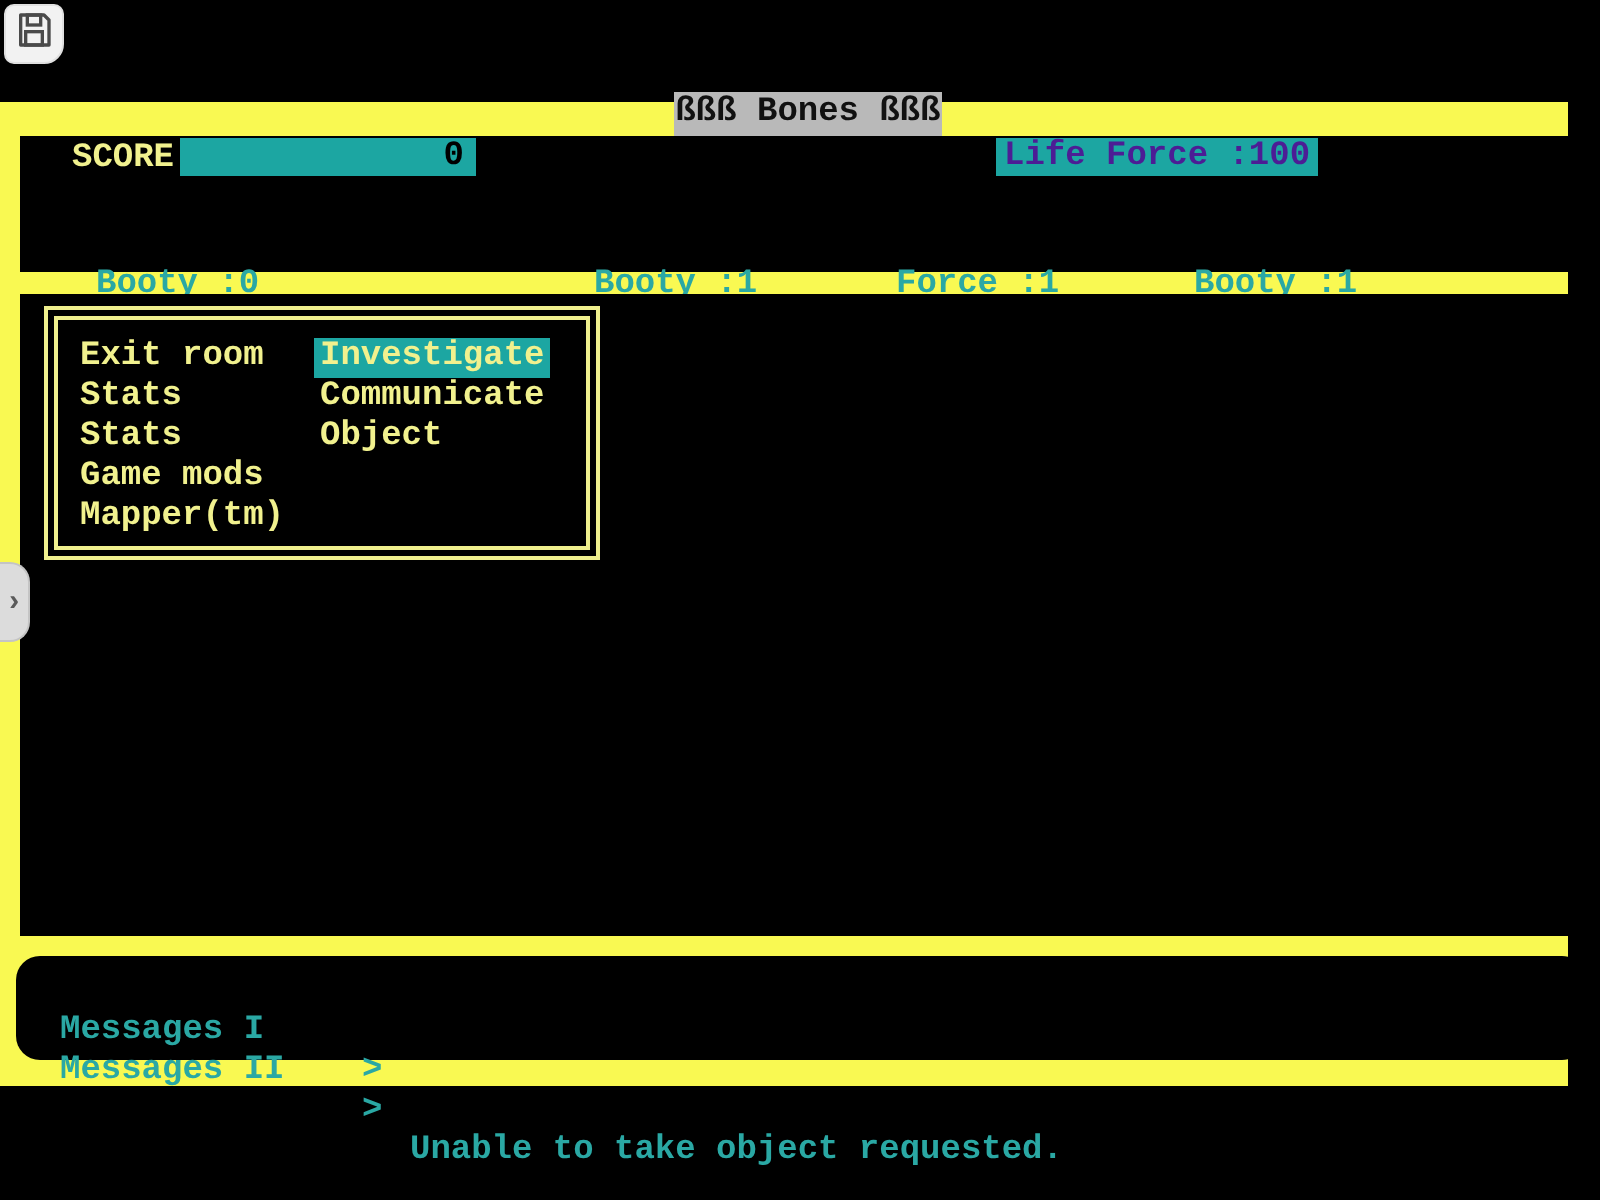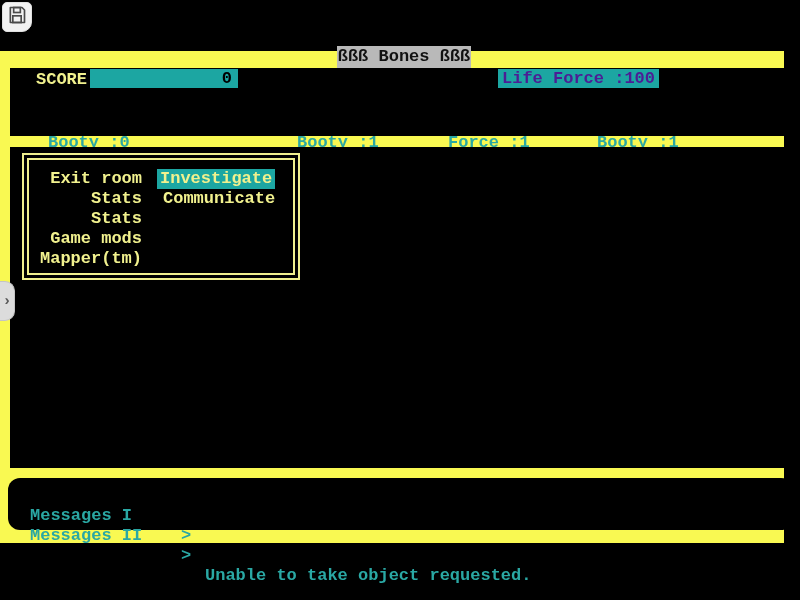--- a/index.html
+++ b/index.html
@@ -26,21 +26,21 @@
   .life-force{position:absolute;left:488px;top:1px;height:19px;background:#1ca6a2;color:#4c1d95;
               font-size:17px;line-height:19px;padding:0 4px;}
   .stat{position:absolute;top:41px;color:#2aa8a4;font-size:17px;line-height:19px;margin-top:24px;}
   .stat.s0{left:38px;} .stat.s1{left:287px;} .stat.s2{left:438px;} .stat.s3{left:587px;}
 
   
   .main-panel{position:absolute;left:10px;top:147px;width:781px;height:321px;background:#000;}
   .menu-box{position:absolute;left:12px;top:6px;width:278px;height:127px;box-sizing:border-box;
             border:2px solid #efef8d;padding:3px;}
   .menu-box-inner{width:100%;height:100%;box-sizing:border-box;border:2px solid #efef8d;position:relative;}
-  .menu-col{position:absolute;top:9px;text-align:right;}
+  .menu-col{position:absolute;top:9px;}
   .menu-col.c1{left:11px;} .menu-col.c2{left:131px;}
   .menu-item{display:block;height:20px;line-height:20px;font-size:17px;color:#f1f18e;cursor:pointer;white-space:pre;}
   .menu-item.selected{background:#1ca6a2;padding:0 3px;margin-left:-3px;}
 
   
   .drawer-handle{position:absolute;left:0;top:281px;width:15px;height:40px;background:#dcdcdc;
                  border:1px solid #c4c4c4;border-left:none;border-radius:0 10px 10px 0;
                  display:flex;align-items:center;justify-content:center;cursor:pointer;box-sizing:border-box;}
   .drawer-handle .chev{color:#5a5a5a;font-size:15px;font-weight:bold;line-height:1;}
 
@@ -90,20 +90,21 @@
         <div class="menu-col c1">
           <span class="menu-item">Exit room</span>
           <span class="menu-item">Stats</span>
           <span class="menu-item">Stats</span>
           <span class="menu-item">Game mods</span>
           <span class="menu-item">Mapper(tm)</span>
         </div>
         <div class="menu-col c2">
           <span class="menu-item selected">Investigate</span>
           <span class="menu-item">Communicate</span>
+          <span class="menu-item">Object</span>
         </div>
       </div>
     </div>
   </div>
 
   <div class="drawer-handle">
     <span class="chev">›</span>
   </div>
 
   <div class="messages-panel">

